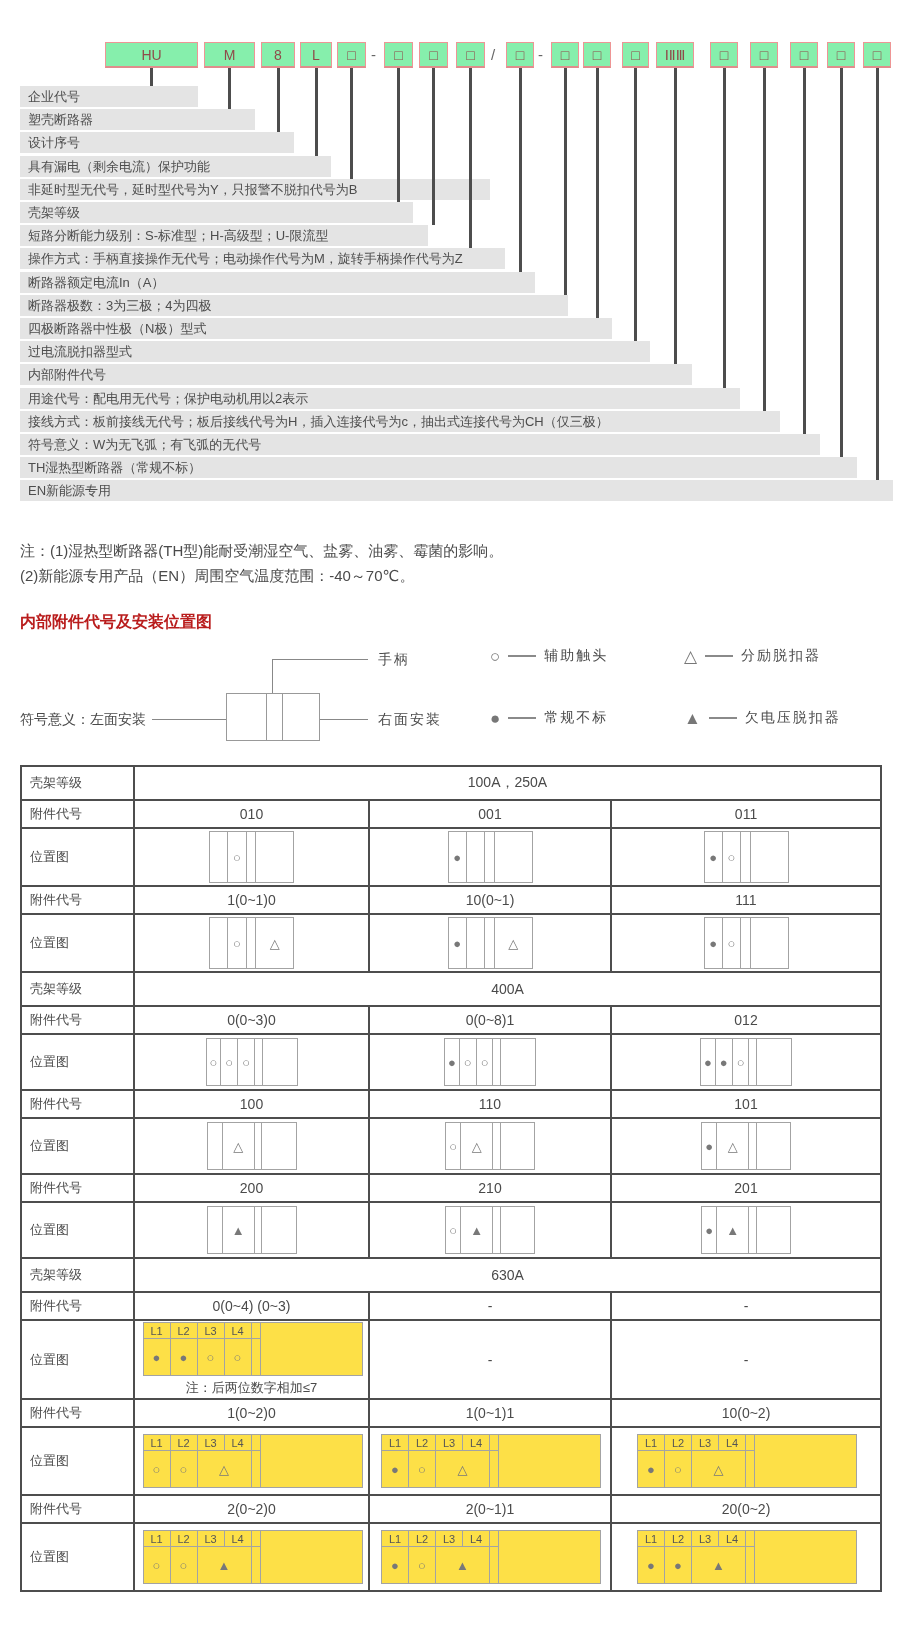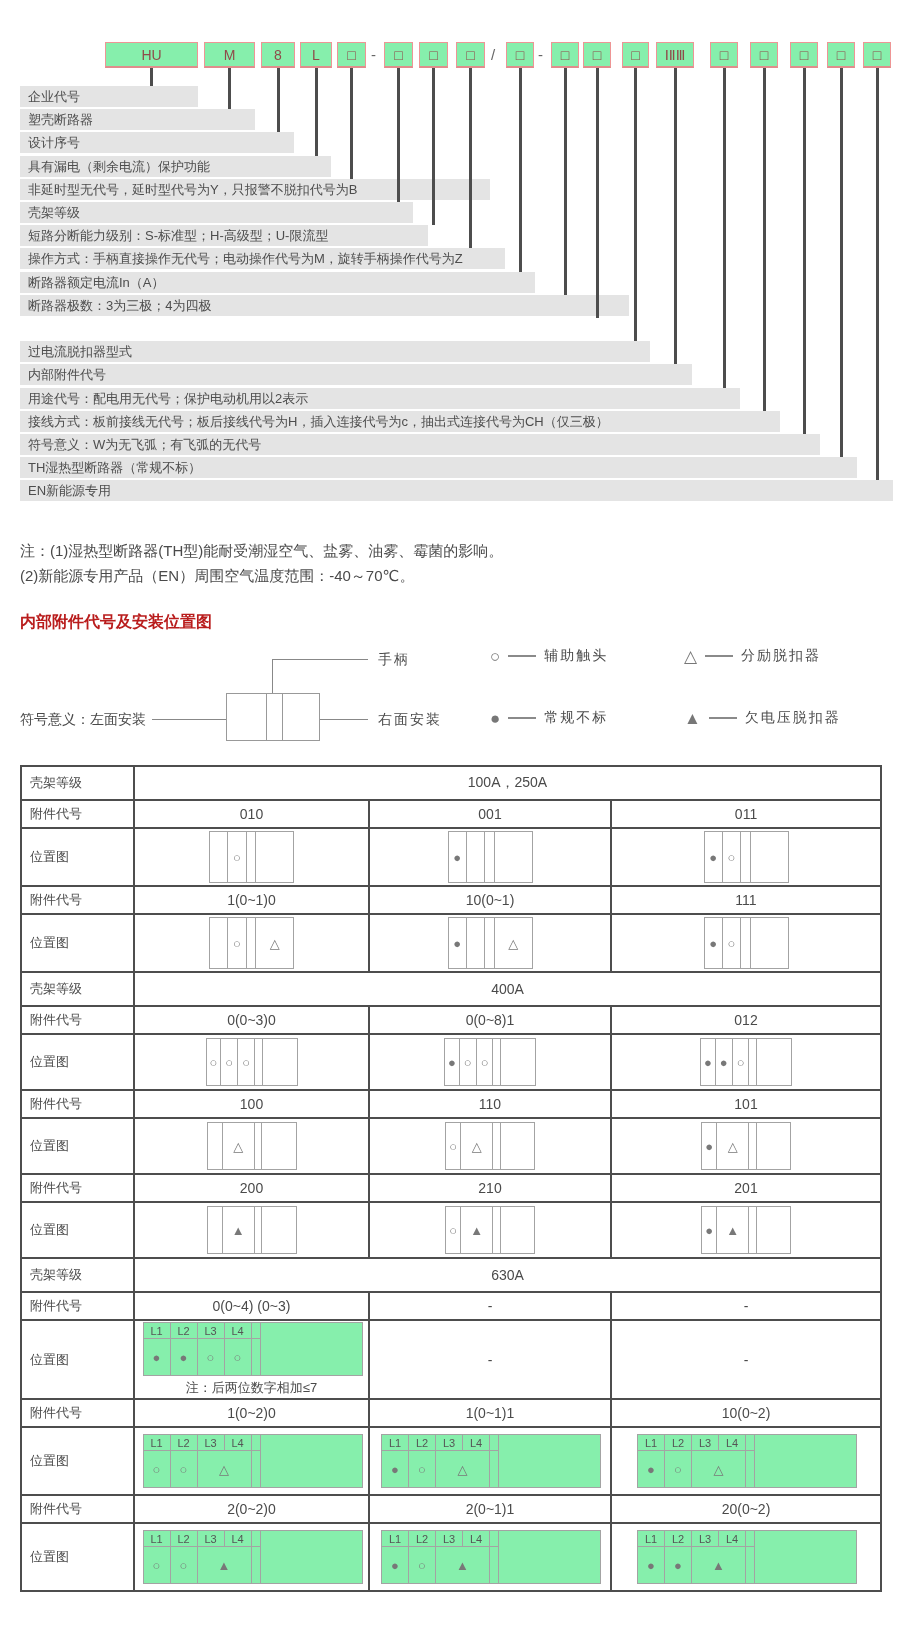--- a/index.html
+++ b/index.html
@@ -45,21 +45,21 @@
   tr.pos-row.xl td{height:78px;}
   td.pcell{text-align:center;vertical-align:middle;}
 
   .slotbox{display:flex;border:1px solid #A3A3A3;margin:0 auto;background:#fff;}
   .slot{display:flex;align-items:center;justify-content:center;border-right:1px solid #A3A3A3;}
   .slot:last-child{border-right:none;}
   .dsym{font-size:13px;color:#787878;line-height:1;}
   .dash-cell{text-align:center;color:#4A4A4A;font-size:14px;}
 
   .lgrid-wrap{width:218px;margin:0 auto;}
-  .lgrid{display:flex;border:1px solid #A3A3A3;width:218px;height:52px;box-sizing:content-box;background:#86efac;}
+  .lgrid{display:flex;border:1px solid #A3A3A3;width:218px;height:52px;box-sizing:content-box;background:#fde047;}
   .lg-left{width:117px;display:flex;flex-direction:column;}
   .lg-hrow{display:flex;height:16px;}
   .lg-h{width:27px;box-sizing:border-box;border-right:1px solid #A3A3A3;border-bottom:1px solid #A3A3A3;
     font-size:11px;color:#555;display:flex;align-items:center;justify-content:center;}
   .lg-brow{display:flex;flex:1;}
   .lg-b{width:27px;box-sizing:border-box;border-right:1px solid #A3A3A3;display:flex;align-items:center;justify-content:center;}
   .lg-n{width:9px;}
   .lg-body{flex:1;}
   .lg-note{font-size:13px;color:#4A4A4A;margin-top:3px;text-align:center;}
 </style>
@@ -71,21 +71,22 @@
   <div id="model-diagram">
       <div class="label-bar" style="top: 86px; width: 178px;">企业代号</div>
       <div class="label-bar" style="top: 109.2px; width: 235px;">塑壳断路器</div>
       <div class="label-bar" style="top: 132.4px; width: 274px;">设计序号</div>
       <div class="label-bar" style="top: 155.6px; width: 311px;">具有漏电（剩余电流）保护功能</div>
       <div class="label-bar" style="top: 178.8px; width: 470px;">非延时型无代号，延时型代号为Y，只报警不脱扣代号为B</div>
       <div class="label-bar" style="top: 202px; width: 393px;">壳架等级</div>
       <div class="label-bar" style="top: 225.2px; width: 408px;">短路分断能力级别：S-标准型；H-高级型；U-限流型</div>
       <div class="label-bar" style="top: 248.4px; width: 485px;">操作方式：手柄直接操作无代号；电动操作代号为M，旋转手柄操作代号为Z</div>
       <div class="label-bar" style="top: 271.6px; width: 515px;">断路器额定电流In（A）</div>
-      <div class="label-bar" style="top: 294.8px; width: 609px;">断路器极数：3为三极；4为四极</div>
+      <div class="label-bar" style="top: 294.8px; width: 548px;">断路器极数：3为三极；4为四极</div>
+      <div class="label-bar" style="top: 318px; width: 592px;">四极断路器中性极（N极）型式</div>
       <div class="label-bar" style="top: 341.2px; width: 630px;">过电流脱扣器型式</div>
       <div class="label-bar" style="top: 364.4px; width: 672px;">内部附件代号</div>
       <div class="label-bar" style="top: 387.6px; width: 720px;">用途代号：配电用无代号；保护电动机用以2表示</div>
       <div class="label-bar" style="top: 410.8px; width: 760px;">接线方式：板前接线无代号；板后接线代号为H，插入连接代号为c，抽出式连接代号为CH（仅三极）</div>
       <div class="label-bar" style="top: 434px; width: 800px;">符号意义：W为无飞弧；有飞弧的无代号</div>
       <div class="label-bar" style="top: 457.2px; width: 837px;">TH湿热型断路器（常规不标）</div>
       <div class="label-bar" style="top: 480.4px; width: 873px;">EN新能源专用</div>
       <div class="code-box" style="left: 105px; width: 93px;">HU</div>
       <div class="conn-line" style="left: 150px; top: 68px; height: 18px;"></div>
       <div class="code-box" style="left: 204px; width: 51px;">M</div>

